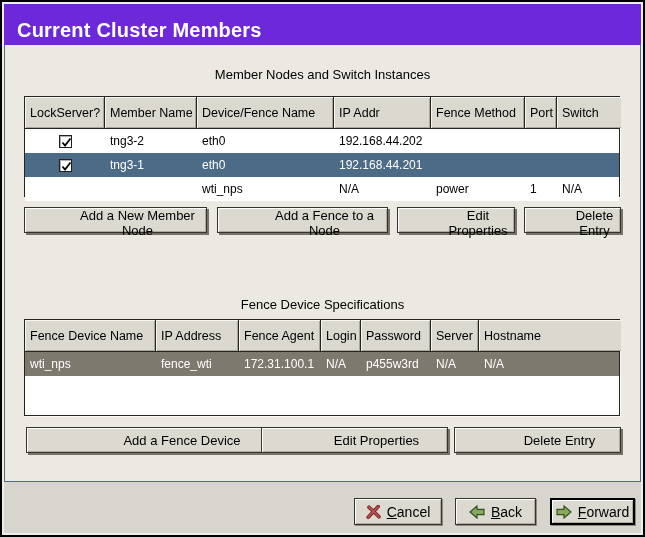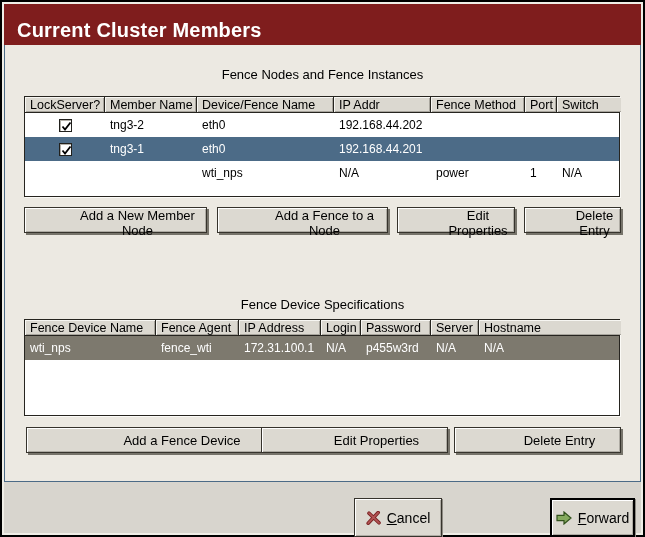--- a/index.html
+++ b/index.html
@@ -5,40 +5,40 @@
   * { margin:0; padding:0; box-sizing:border-box; }
   html,body { width:645px; height:537px; }
   body { font-family:"Liberation Sans","DejaVu Sans",sans-serif; background:#000; }
 
   .window { position:relative; width:645px; height:537px; background:#000; padding:2px; }
   .chrome  { position:relative; width:641px; height:533px; background:#d8d5ce;
              border:2px solid #f0eee7; }
 
   
   .titlebar { position:absolute; top:0; left:0; right:0; height:52px;
-              background:#7f1d1d; display:flex; align-items:center; padding-left:13px; }
+              background:#6d28d9; display:flex; align-items:center; padding-left:13px; }
   .titlebar .title { color:#fff; font-size:20px; font-weight:bold; letter-spacing:0.2px; }
 
   
   .content { position:absolute; top:41px; left:0; right:0; height:437px;
              background:#ece9e2; border:1px solid #4c6b87; border-top:none;
              box-shadow:0 1px 0 #f5f3ee; }
 
   .caption { position:absolute; left:0; width:100%; text-align:center;
              font-size:13px; color:#000; height:15px; line-height:15px; }
   .caption.c1 { top:22px; }
   .caption.c2 { top:252px; }
 
   
   .table { position:absolute; left:19px; width:596px; background:#fff;
            border:1px solid #26241f; box-shadow:1px 1px 0 #fbfaf6; }
   .table.t1 { top:51px;  height:101px; }
   .table.t2 { top:274px; height:97px;  }
 
-  .thead { display:grid; height:16px; background:#dbd8d0; border-bottom:1px solid #26241f; }
+  .thead { display:grid; height:32px; background:#dbd8d0; border-bottom:1px solid #26241f; }
   .t1 .thead, .t1 .trow { grid-template-columns:80px 92px 137px 97px 94px 32px 64px; }
   .t2 .thead, .t2 .trow { grid-template-columns:131px 83px 82px 40px 70px 48px 142px; }
   .th { display:flex; align-items:center; padding-left:5px; font-size:12.5px; color:#000;
         background:#dbd8d0; border-right:1px solid #26241f;
         box-shadow:inset 1px 1px 0 #f7f6f2, inset -1px -1px 0 #a8a59d; overflow:hidden; white-space:nowrap; }
   .th:last-child { border-right:none; box-shadow:inset 1px 1px 0 #f7f6f2, inset 0 -1px 0 #a8a59d; }
 
   .trow { display:grid; height:24px; background:#fff; color:#000; }
   .trow.sel  { background:#4c6b87; color:#fff; }
   .trow.gsel { background:#7d796e; color:#fff; }
@@ -62,21 +62,21 @@
   .r1 .b1 { left:19px;  width:183px; }
   .r1 .b2 { left:212px; width:171px; }
   .r1 .b3 { left:392px; width:118px; }
   .r1 .b4 { left:519px; width:97px;  }
   .r2 .b1 { left:21px;  width:268px; }
   .r2 .b2 { left:256px; width:187px; }
   .r2 .b3 { left:449px; width:167px; }
 
   
   .footer { position:absolute; top:478px; left:0; right:0; bottom:0; background:#d8d5ce; }
-  .fbtn { position:absolute; top:16px; height:39px; background:#dcd9d1;
+  .fbtn { position:absolute; top:16px; height:27px; background:#dcd9d1;
           border:1px solid #36332c; font-size:14px; color:#000;
           box-shadow:inset 1px 1px 0 #ffffff, inset -1px -1px 0 #aeaba3, 1px 1px 0 #8d8a82;
           display:flex; align-items:center; justify-content:center; gap:6px; cursor:default; }
   .fbtn .mn { text-decoration:underline; }
   .fbtn.cancel  { left:350px; width:88px; }
   .fbtn.back    { left:451px; width:81px; }
   .fbtn.forward { left:546px; width:85px; border:2px solid #000; }
   .fbtn svg { flex:0 0 auto; }
 </style>
 </head>
@@ -84,21 +84,21 @@
 
 <div class="window">
  <div class="chrome">
 
   <div class="titlebar">
     <span class="title">Current Cluster Members</span>
   </div>
 
   <div class="content">
 
-    <div class="caption c1">Fence Nodes and Fence Instances</div>
+    <div class="caption c1">Member Nodes and Switch Instances</div>
 
     <div class="table t1">
       <div class="thead">
         <div class="th">LockServer?</div>
         <div class="th">Member Name</div>
         <div class="th">Device/Fence Name</div>
         <div class="th">IP Addr</div>
         <div class="th">Fence Method</div>
         <div class="th">Port</div>
         <div class="th">Switch</div>
@@ -152,22 +152,22 @@
       <button class="btn b2">Add a Fence to a Node</button>
       <button class="btn b3">Edit Properties</button>
       <button class="btn b4">Delete Entry</button>
     </div>
 
     <div class="caption c2">Fence Device Specifications</div>
 
     <div class="table t2">
       <div class="thead">
         <div class="th">Fence Device Name</div>
+        <div class="th">IP Address</div>
         <div class="th">Fence Agent</div>
-        <div class="th">IP Address</div>
         <div class="th">Login</div>
         <div class="th">Password</div>
         <div class="th">Server</div>
         <div class="th">Hostname</div>
       </div>
 
       <div class="trow gsel">
         <div class="td">wti_nps</div>
         <div class="td">fence_wti</div>
         <div class="td">172.31.100.1</div>
@@ -187,20 +187,26 @@
   </div>
 
   <div class="footer">
     <button class="fbtn cancel">
       <svg width="15" height="14" viewBox="0 0 15 14">
         <path d="M3 2.2 L13 11.8 M12.2 1.6 L2.2 12.2" stroke="#7a2222" stroke-width="3.6" stroke-linecap="round" fill="none"></path>
         <path d="M3 2.2 L13 11.8 M12.2 1.6 L2.2 12.2" stroke="#b25454" stroke-width="1.8" stroke-linecap="round" fill="none"></path>
       </svg>
       <span><span class="mn">C</span><span>ancel</span></span>
     </button>
+    <button class="fbtn back">
+      <svg width="16" height="14" viewBox="0 0 16 14">
+        <path d="M8 1 L8 4.4 L15 4.4 L15 9.6 L8 9.6 L8 13 L1 7 Z" fill="#85aa5e" stroke="#32521d" stroke-width="1.2"></path>
+      </svg>
+      <span><span class="mn">B</span><span>ack</span></span>
+    </button>
     <button class="fbtn forward">
       <svg width="16" height="14" viewBox="0 0 16 14">
         <path d="M8 1 L8 4.4 L1 4.4 L1 9.6 L8 9.6 L8 13 L15 7 Z" fill="#85aa5e" stroke="#32521d" stroke-width="1.2"></path>
       </svg>
       <span><span class="mn">F</span><span>orward</span></span>
     </button>
   </div>
 
  </div>
 </div>

